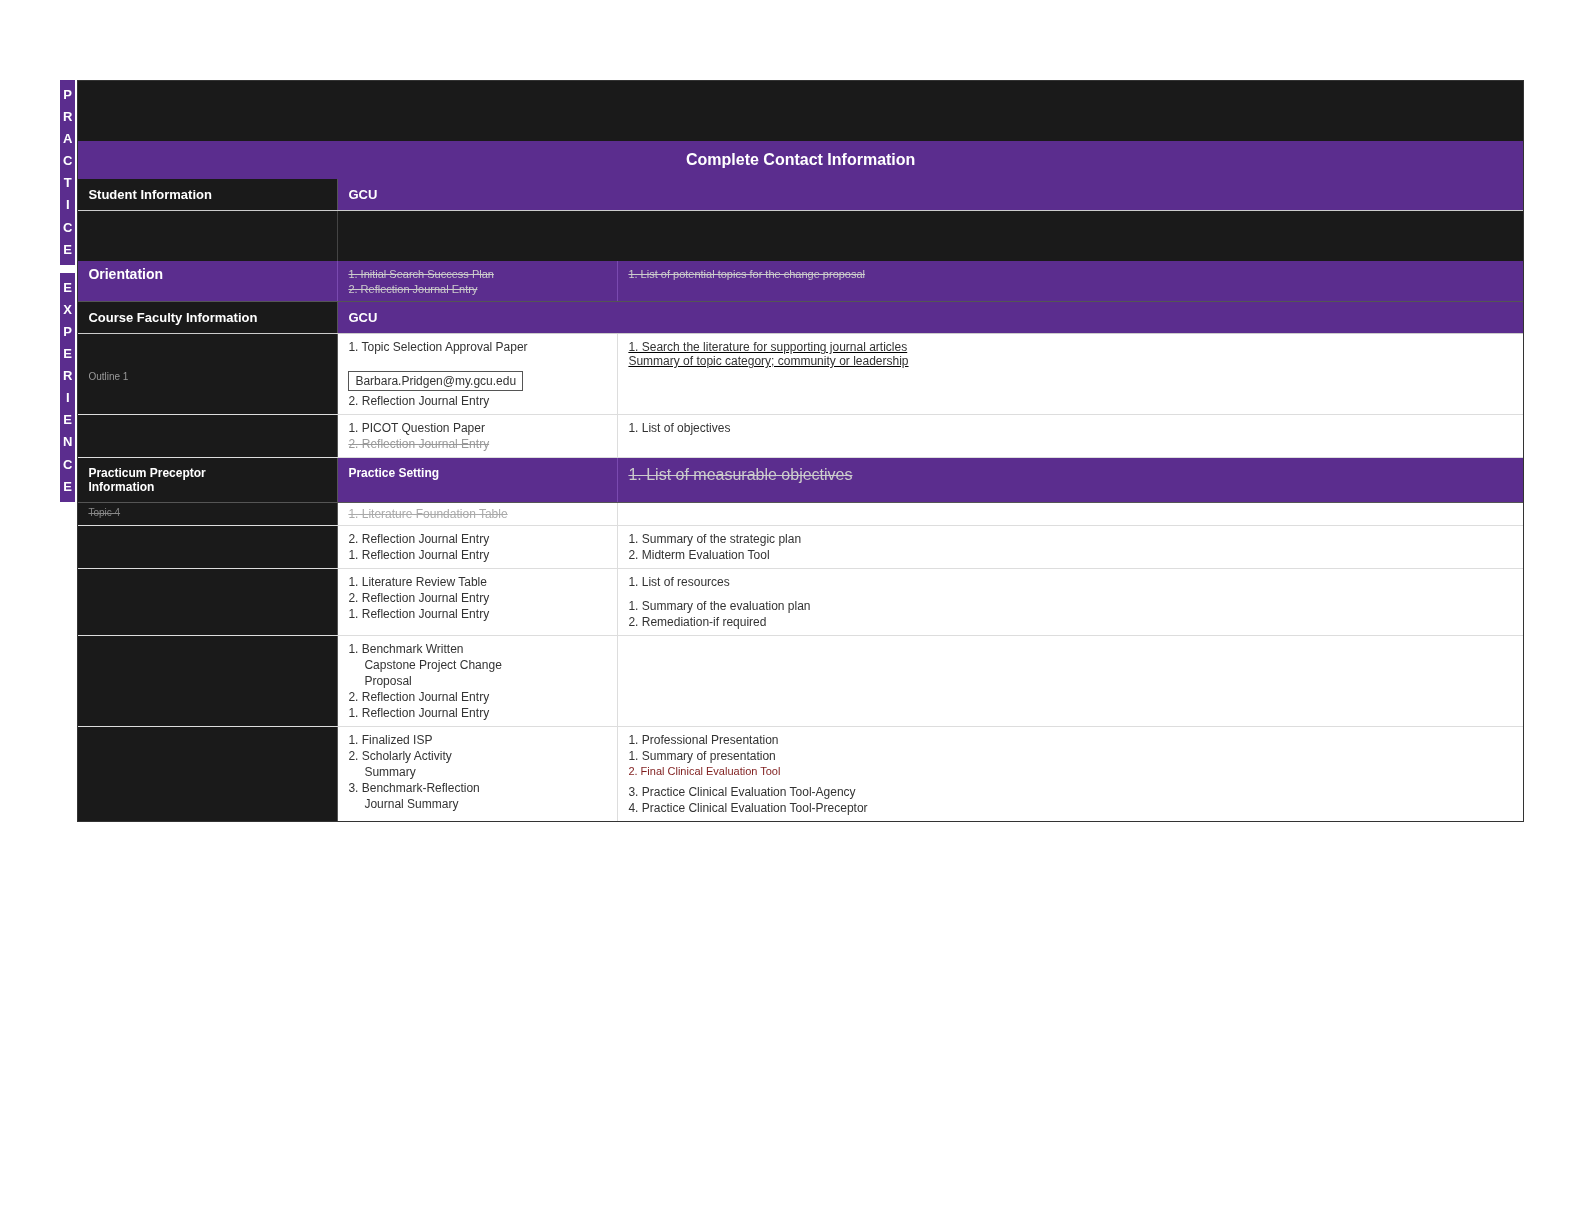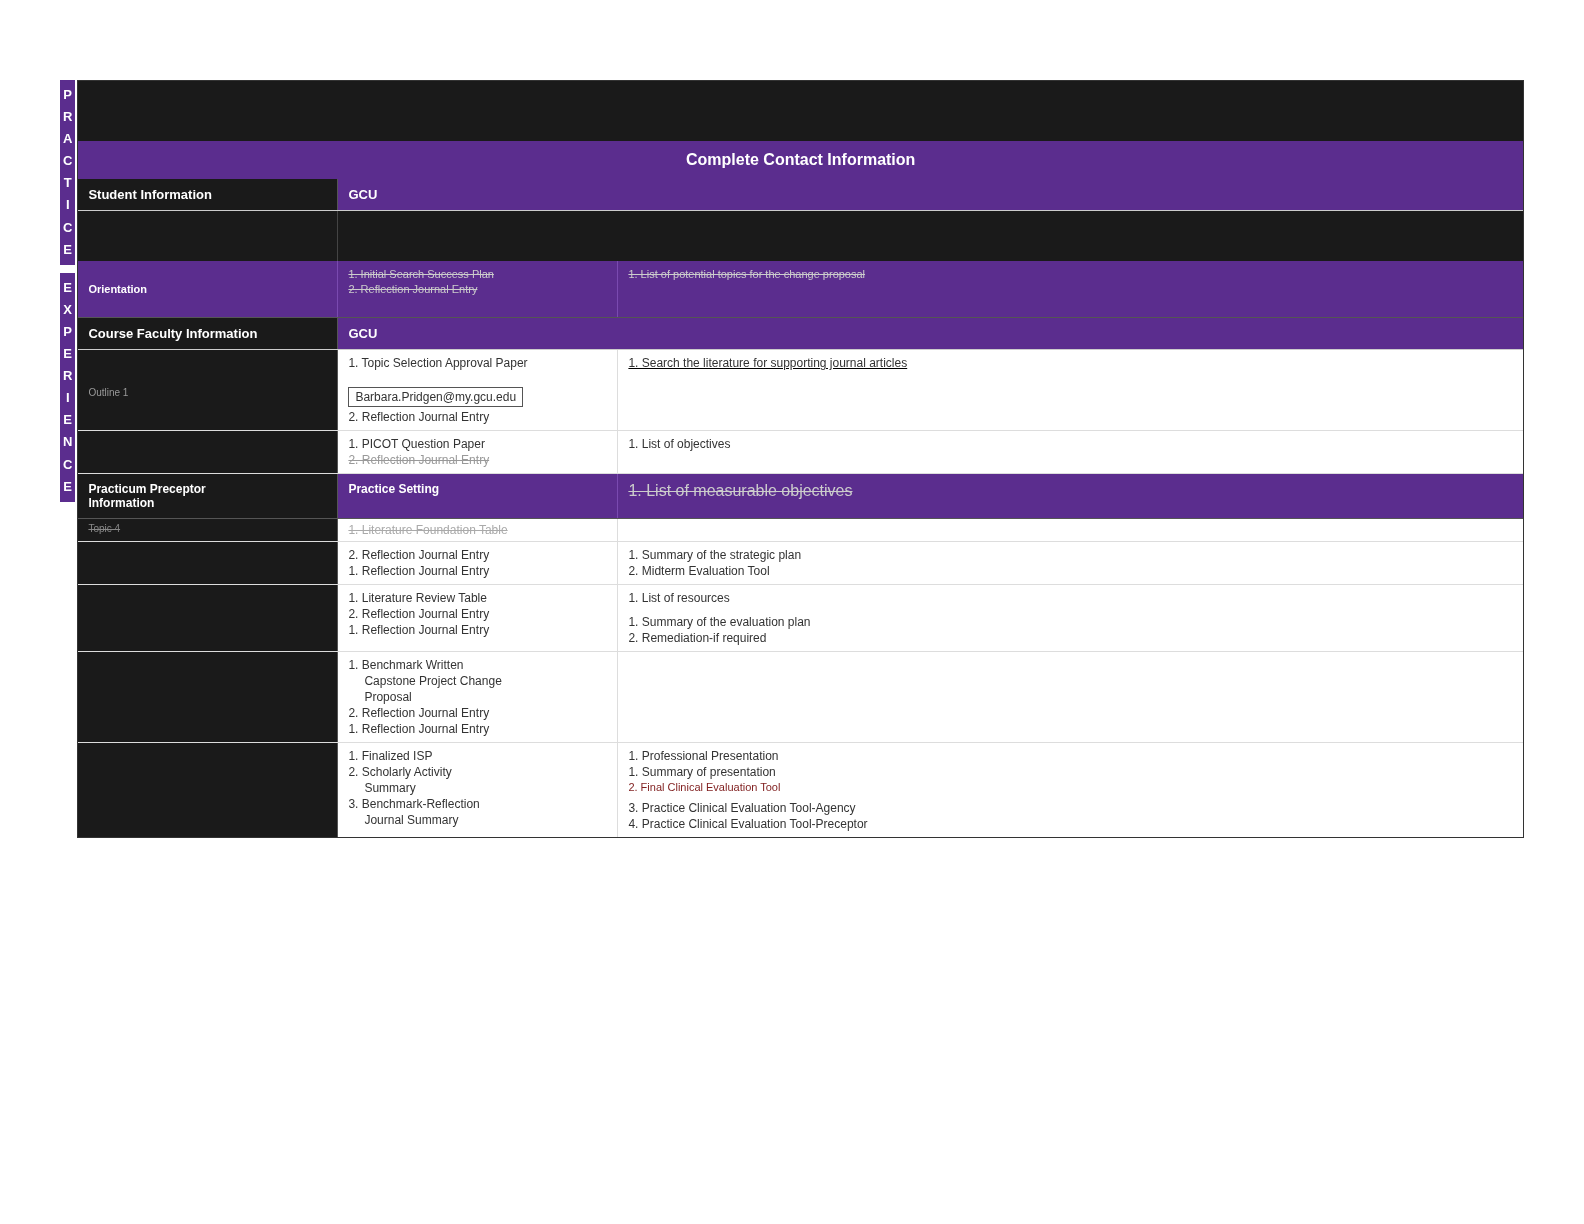--- a/index.html
+++ b/index.html
@@ -99,21 +99,21 @@
       <div class="info-cell-label">Student Information</div>
       <div class="info-cell-value">GCU</div>
     </div>
 
     <div style="background:#1a1a1a; height:50px; display:flex;">
       <div style="width:260px; min-width:260px; border-right:1px solid #444;"></div>
       <div style="flex:1;"></div>
     </div>
 
     <div style="display:flex; border-bottom:1px solid #555; background:#5b2d8e;">
-      <div style="width:260px; min-width:260px; color:white; font-weight:bold; font-size:11px; padding:22px 10px; border-right:1px solid #7a4ab0;">Orientation</div>
+      <div style="width:260px; min-width:260px; color:white; font-weight:bold; font-size:14px; padding:5px 10px; border-right:1px solid #7a4ab0;">Orientation</div>
       <div style="width:280px; min-width:280px; padding:5px 10px; border-right:1px solid #7a4ab0;">
         <span style="color:#ccc; font-size:11px; text-decoration:line-through;">1. Initial Search Success Plan</span><br>
         <span style="color:#ccc; font-size:11px; text-decoration:line-through;">2. Reflection Journal Entry</span>
       </div>
       <div style="flex:1; padding:5px 10px;">
         <span style="color:#ccc; font-size:11px; text-decoration:line-through;">1. List of potential topics for the change proposal</span>
       </div>
     </div>
 
     <div class="info-row">
@@ -126,20 +126,21 @@
         <div style="color:#999; font-size:10px;margin-top:31px;">Outline 1</div>
       </div>
       <div style="width:280px; min-width:280px; border-right:1px solid #ddd; padding:6px 10px;">
         <div style="font-size:12px; color:#333; margin-bottom:17px;">1. Topic Selection Approval Paper</div>
         
         <div style="border:1px solid #555; background:white; padding:2px 6px; font-size:12px; color:#333; display:inline-block; margin-bottom:3px;">Barbara.Pridgen@my.gcu.edu</div>
         <div style="font-size:12px; color:#333;">2. Reflection Journal Entry</div>
       </div>
       <div style="flex:1; padding:6px 10px;text-decoration:underline;">
         <div style="font-size:12px; color:#333;">1. Search the literature for supporting journal articles</div>
+        <div style="font-size:12px; color:#333;">Summary of topic category; community or leadership</div>
       </div>
     </div>
 
     <div style="display:flex; border-bottom:1px solid #ddd;">
       <div style="width:260px; min-width:260px; background:#1a1a1a; border-right:1px solid #555;"></div>
       <div style="width:280px; min-width:280px; border-right:1px solid #ddd; padding:6px 10px;">
         <div style="font-size:12px; color:#333; margin-bottom:2px;">1. PICOT Question Paper</div>
         <div style="font-size:12px; color:#999; text-decoration:line-through;">2. Reflection Journal Entry</div>
       </div>
       <div style="flex:1; padding:6px 10px;">

